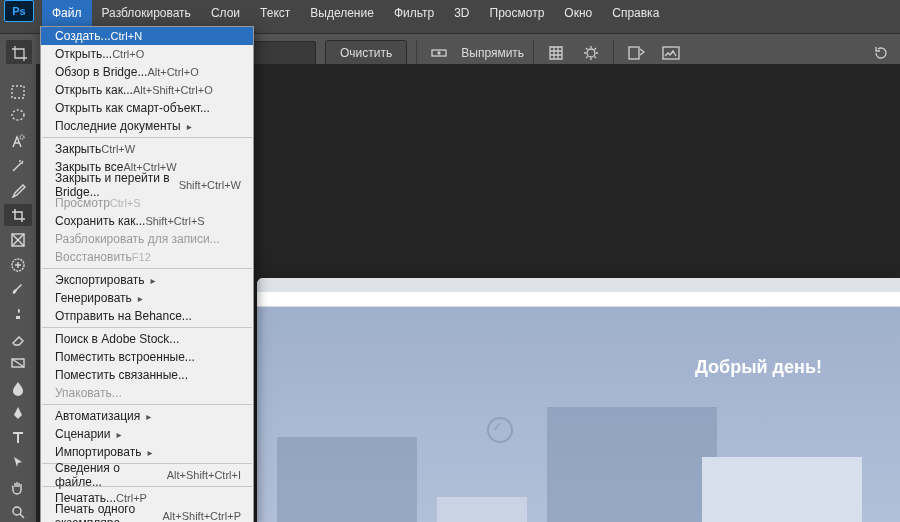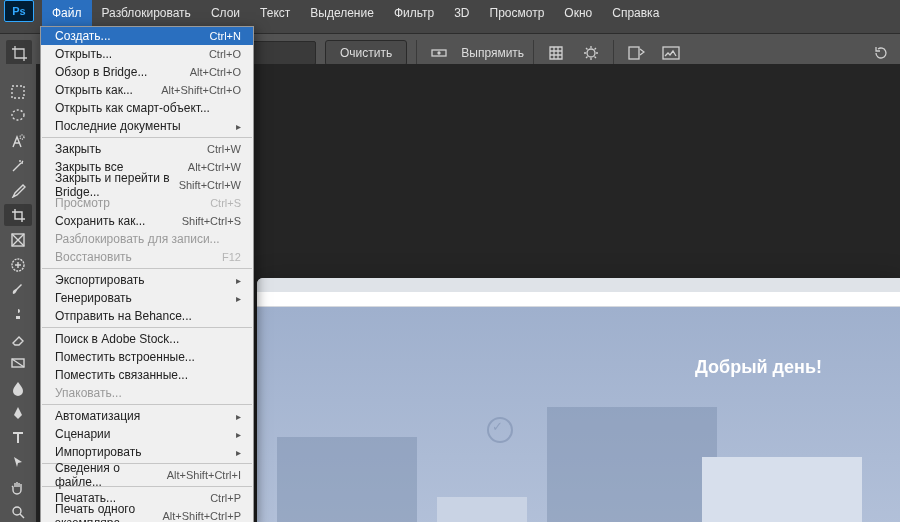--- a/index.html
+++ b/index.html
@@ -32,21 +32,21 @@
   .greet{position:absolute;right:80px;top:50px;color:#fff;font-size:18px;font-weight:600}
   .bld{position:absolute;bottom:0;background:rgba(120,140,170,.45)}
   .b1{left:20px;width:140px;height:170px}
   .b2{left:180px;width:90px;height:110px;background:#c9d3e4}
   .b3{left:290px;width:170px;height:200px}
   .b4{right:40px;width:160px;height:150px;background:#d7dfec}
   .clock{position:absolute;left:230px;top:110px;width:22px;height:22px;border:2px solid #8fa0be;border-radius:50%}
   .clock:after{content:"✓";position:absolute;left:3px;top:0;color:#8fa0be;font-size:13px}
   
   .dropdown{position:absolute;left:40px;top:26px;width:212px;background:#f0f0f0;color:#222;border:1px solid #999;box-shadow:2px 4px 12px rgba(0,0,0,.5);font-size:12px;z-index:50}
-  .dropdown .row{display:flex;justify-content:space-between;align-items:center;height:18px;padding:0 12px 0 14px;cursor:pointer}
+  .dropdown .row{display:flex;align-items:center;height:18px;padding:0 12px 0 14px;cursor:pointer}
   .dropdown .row.hot{background:#2a6fbf;color:#fff}
   .dropdown .row.disabled{color:#9a9a9a;cursor:default}
   .dropdown .sep{height:1px;background:#c6c6c6;margin:2px 1px}
   .dropdown .sub:after{content:"▸";font-size:10px;color:#555;margin-left:6px}
   .sc{color:#555;font-size:11px}
   .row.hot .sc{color:#fff}
   .row.disabled .sc{color:#b5b5b5}
   
   .spacer{flex:1}
 </style>

